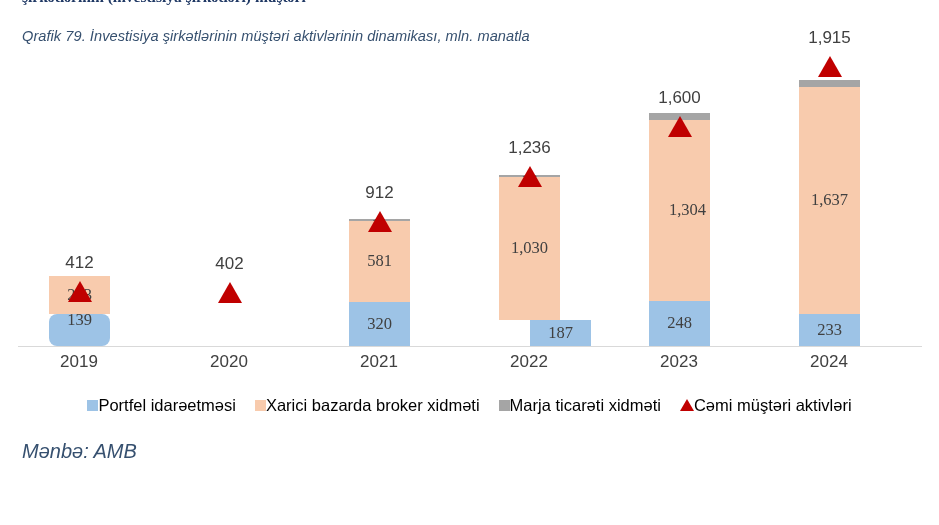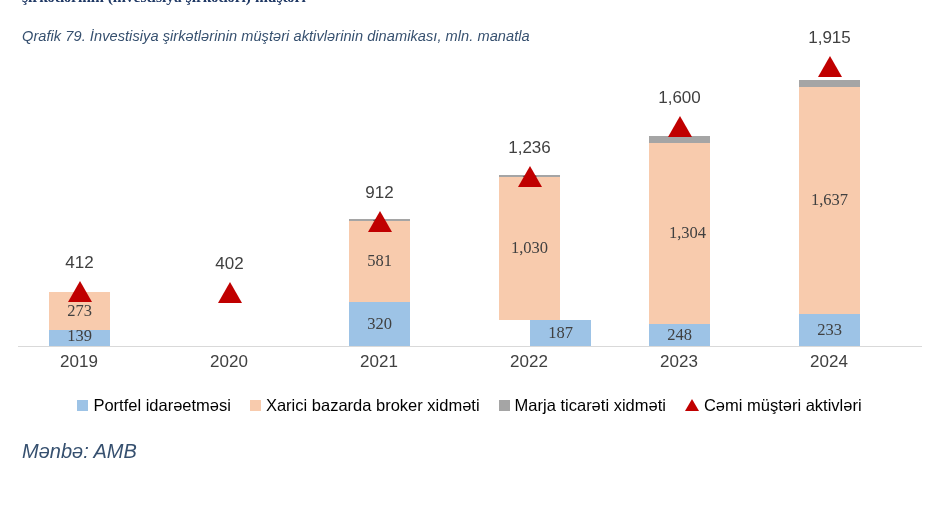--- a/index.html
+++ b/index.html
@@ -140,21 +140,20 @@
     width: 939px;
     height: 26px;
     display: flex;
     justify-content: center;
     align-items: center;
     gap: 19px;
   }
   .legend-item {
     display: flex;
     align-items: center;
-    gap: 5px;
     white-space: nowrap;
   }
   .legend-swatch {
     width: 11px;
     height: 11px;
     display: inline-block;
   }
   .legend-swatch.sw-portfolio { background: #9dc3e6; }
   .legend-swatch.sw-broker    { background: #f8cbad; }
   .legend-swatch.sw-margin    { background: #a5a5a5; }
@@ -188,21 +187,21 @@
 
 <div id="chart-caption">Qrafik 79. İnvestisiya şirkətlərinin müştəri aktivlərinin dinamikası, mln. manatla</div>
 
 <div id="plot-area">
   <div id="bars-container">
       <div class="bar-group" style="left: 4px;">
         <div class="bar-stack">
           <div class="seg seg-broker" style="height: 37.8857px;">
             <span class="seg-label">273</span>
           </div>
-          <div class="seg seg-portfolio" style="height: 16px;">
+          <div class="seg seg-portfolio" style="height: 32px; border-radius: 8px;">
             <span class="seg-label" style="position: absolute; top: -2px;">139</span>
           </div>
         </div>
         <div style="position: absolute; left: 45px; width: 61px; bottom: 0px; height: 286px;">
           <div class="marker-triangle" style="bottom: 44.1755px;"></div>
           <div class="total-label" style="bottom: 73.1755px;">412</div>
         </div>
       </div>
       <div class="bar-group" style="left: 154px;">
         <div style="position: absolute; left: 45px; width: 61px; bottom: 0px; height: 286px;">
@@ -245,21 +244,21 @@
         </div>
       </div>
       <div class="bar-group" style="left: 604px;">
         <div class="bar-stack">
           <div class="seg seg-margin" style="height: 6.66122px;">
             <span class="seg-label hidden-label"></span>
           </div>
           <div class="seg seg-broker" style="height: 180.963px; padding-left: 16px;">
             <span class="seg-label">1,304</span>
           </div>
-          <div class="seg seg-portfolio" style="height: 22px;">
+          <div class="seg seg-portfolio" style="height: 45px;">
             <span class="seg-label">248</span>
           </div>
         </div>
         <div style="position: absolute; left: 45px; width: 61px; bottom: 0px; height: 286px;">
           <div class="marker-triangle" style="bottom: 209.041px;"></div>
           <div class="total-label" style="bottom: 238.041px;">1,600</div>
         </div>
       </div>
       <div class="bar-group" style="left: 754px;">
         <div class="bar-stack">

